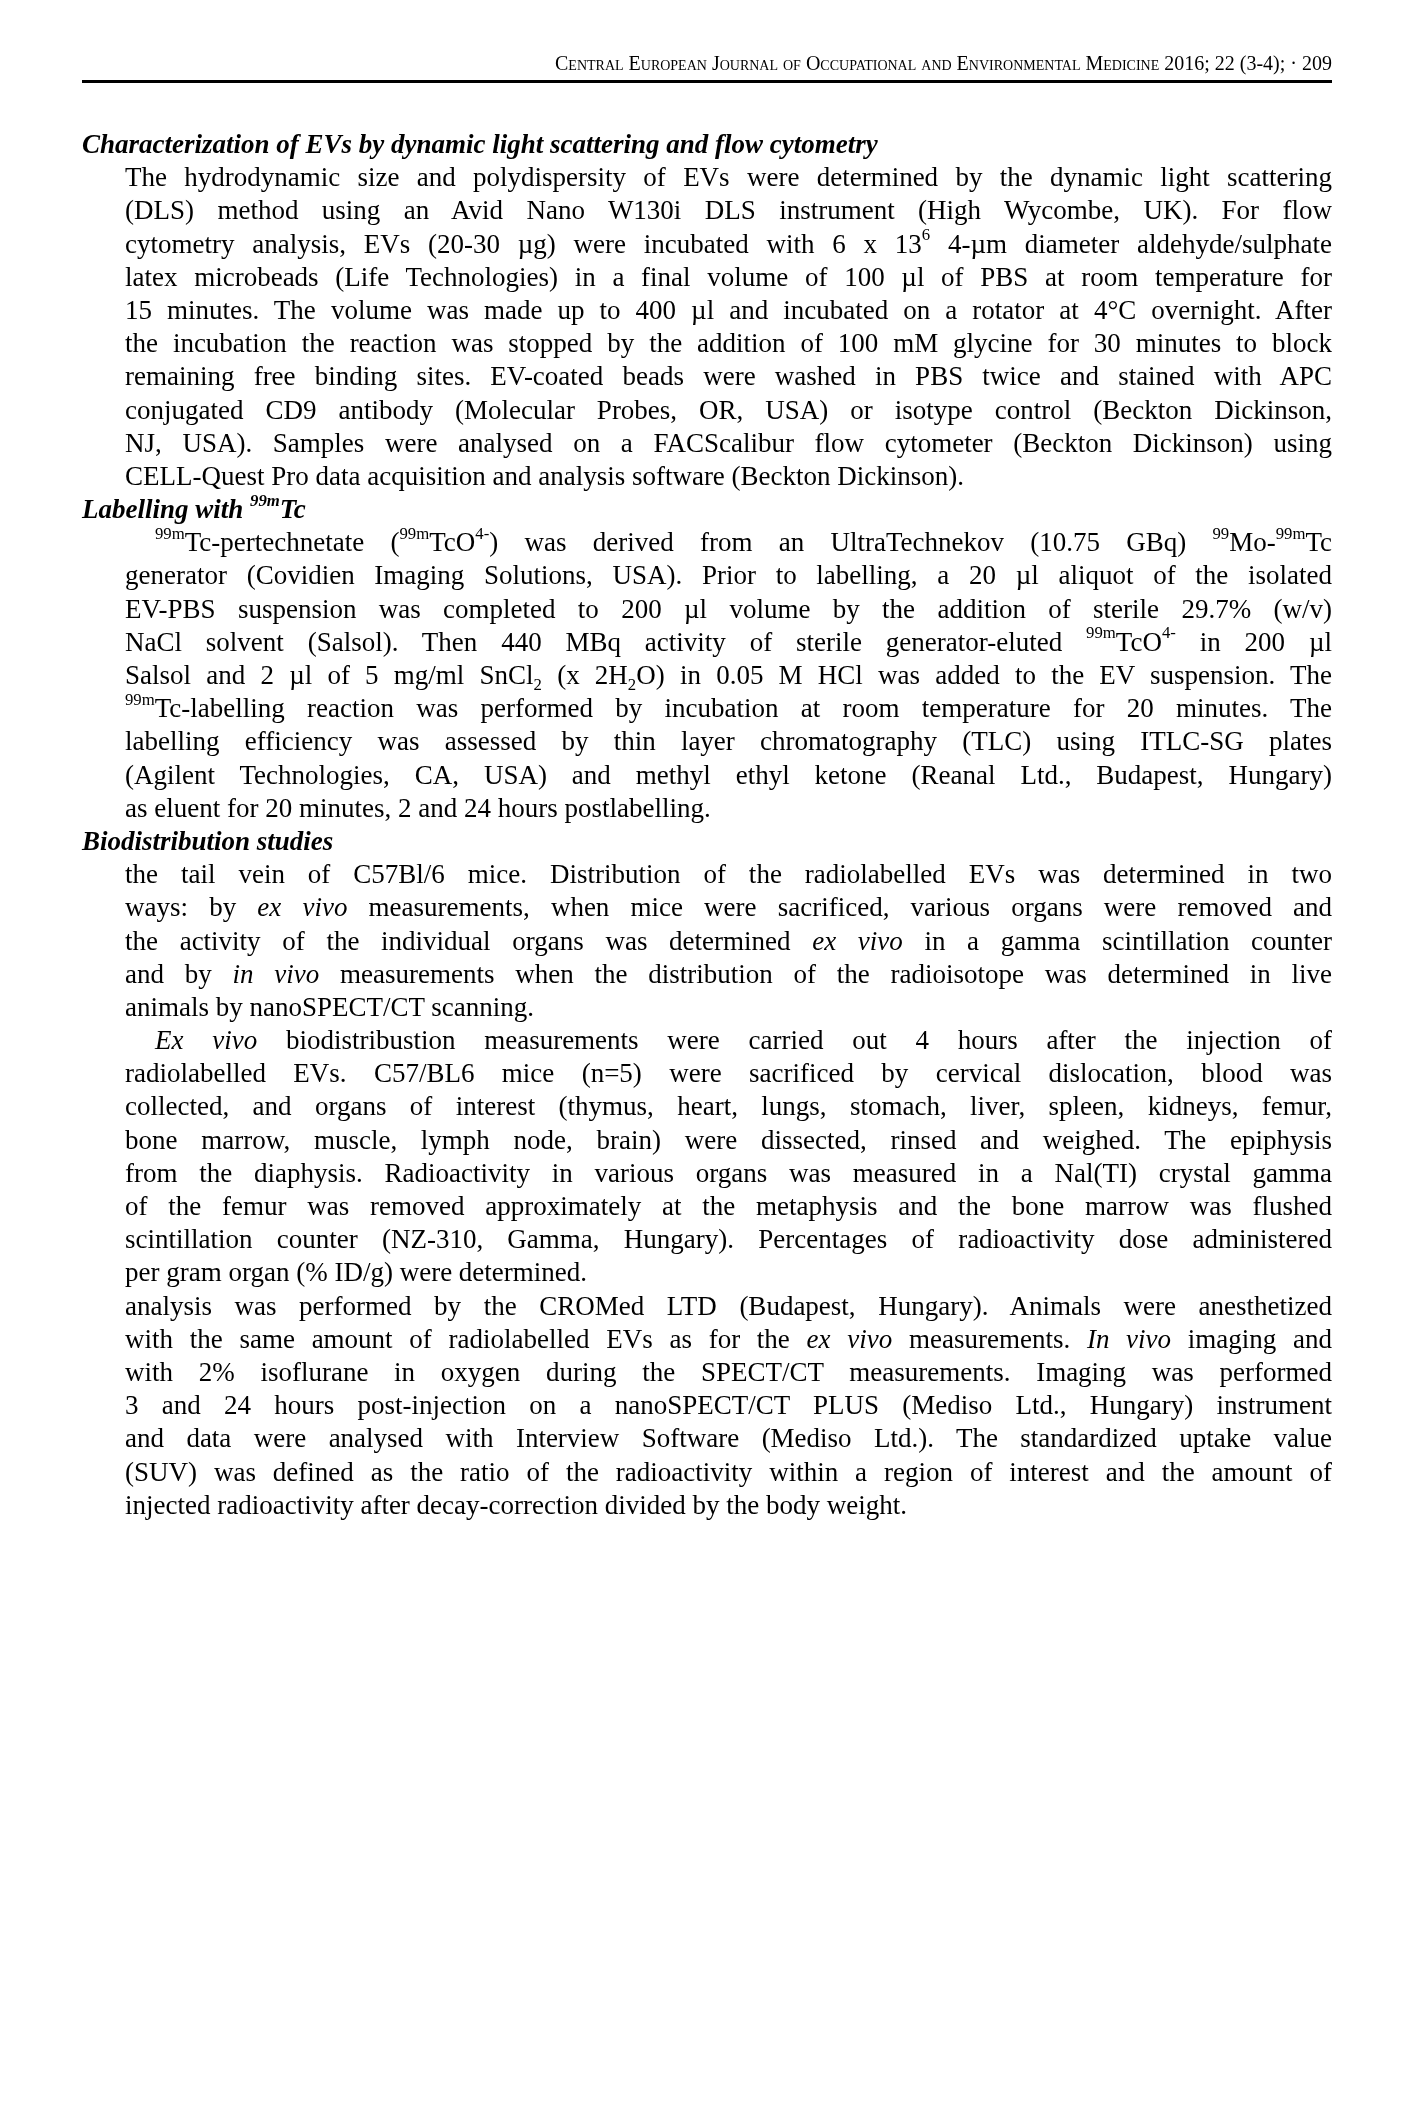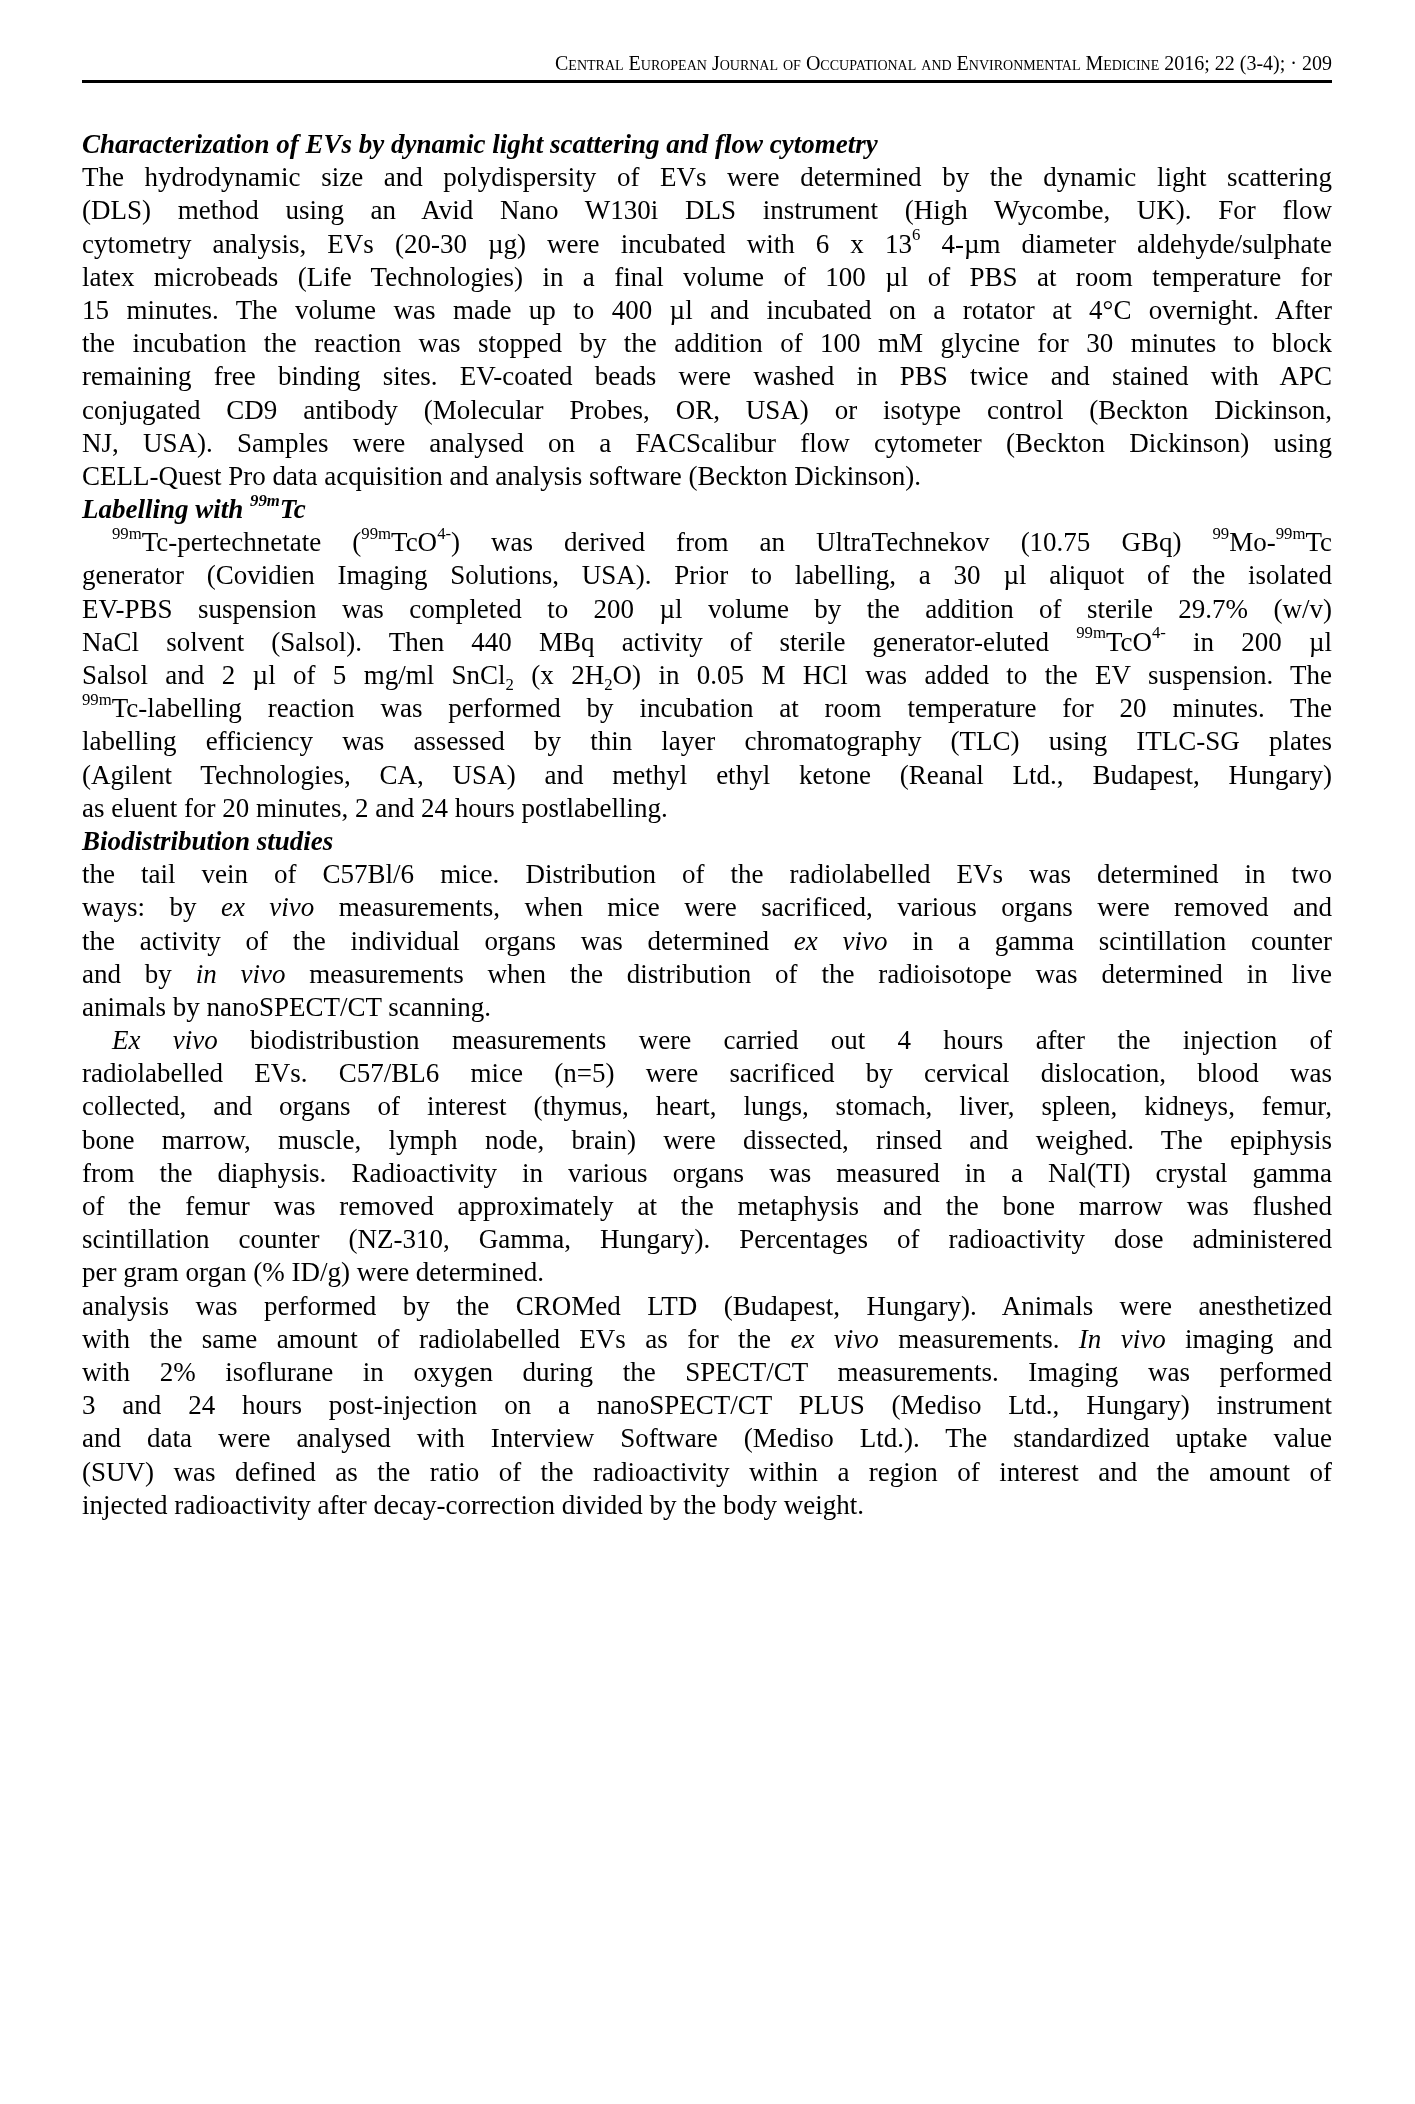--- a/index.html
+++ b/index.html
@@ -3,21 +3,21 @@
 <meta charset="utf-8">
 <style>
   html, body { margin: 0; padding: 0; background: #ffffff; }
   body { width: 1415px; height: 2104px; position: relative; overflow: hidden;
          font-family: "Liberation Serif", "DejaVu Serif", serif; color: #000; }
   .header { position: absolute; left: 82px; top: 48px; width: 1250px; text-align: right;
             font-size: 20px; line-height: 30px; font-variant: small-caps; letter-spacing: 0px; }
   .header-rule { position: absolute; left: 82px; top: 80px; width: 1250px; height: 3px; background: #000; }
   .page { position: absolute; left: 82px; top: 128px; width: 1250px; }
   .line { font-size: 27px; line-height: 33.2px; height: 33.2px; white-space: nowrap;
-          text-align: justify; text-align-last: justify; }
+          text-align: justify; text-align-last: justify; margin-left: 43px; }
   .line.last { text-align-last: left; }
   .line.indent { padding-left: 30px; }
   .heading { font-style: italic; font-size: 27px; line-height: 33.2px; height: 33.2px; white-space: nowrap; font-weight: bold; }
   sup { font-size: 62%; line-height: 0; position: relative; top: -0.15em; vertical-align: super; }
   sub { font-size: 62%; line-height: 0; vertical-align: sub; }
   i { font-style: italic; }
 </style>
 </head>
 <body>
 
@@ -33,21 +33,21 @@
   <div class="line">latex microbeads (Life Technologies) in a final volume of 100 µl of PBS at room temperature for</div>
   <div class="line">15 minutes. The volume was made up to 400 µl and incubated on a rotator at 4°C overnight. After</div>
   <div class="line">the incubation the reaction was stopped by the addition of 100 mM glycine for 30 minutes to block</div>
   <div class="line">remaining free binding sites. EV-coated beads were washed in PBS twice and stained with APC</div>
   <div class="line">conjugated CD9 antibody (Molecular Probes, OR, USA) or isotype control (Beckton Dickinson,</div>
   <div class="line">NJ, USA). Samples were analysed on a FACScalibur flow cytometer (Beckton Dickinson) using</div>
   <div class="line last">CELL-Quest Pro data acquisition and analysis software (Beckton Dickinson).</div>
 
   <div class="heading"><span>Labelling with </span><sup>99m</sup><span>Tc</span></div>
   <div class="line indent"><sup>99m</sup><span>Tc-pertechnetate (</span><sup>99m</sup><span>TcO</span><sup>4-</sup><span>) was derived from an UltraTechnekov (10.75 GBq) </span><sup>99</sup><span>Mo-</span><sup>99m</sup><span>Tc</span></div>
-  <div class="line">generator (Covidien Imaging Solutions, USA). Prior to labelling, a 30 µl aliquot of the isolated</div>
+  <div class="line">generator (Covidien Imaging Solutions, USA). Prior to labelling, a 20 µl aliquot of the isolated</div>
   <div class="line">EV-PBS suspension was completed to 200 µl volume by the addition of sterile 29.7% (w/v)</div>
   <div class="line"><span>NaCl  solvent (Salsol). Then 440 MBq activity of sterile generator-eluted </span><sup>99m</sup><span>TcO</span><sup>4-</sup><span> in 200 µl</span></div>
   <div class="line"><span>Salsol and 2 µl of 5 mg/ml SnCl</span><sub>2</sub><span> (x 2H</span><sub>2</sub><span>O) in 0.05 M HCl was added to the EV suspension. The</span></div>
   <div class="line"><sup>99m</sup><span>Tc-labelling reaction was performed by incubation at room temperature for 20 minutes. The</span></div>
   <div class="line">labelling efficiency was assessed by thin layer chromatography (TLC) using ITLC-SG plates</div>
   <div class="line">(Agilent Technologies, CA, USA) and methyl ethyl ketone (Reanal Ltd., Budapest, Hungary)</div>
   <div class="line last">as eluent for 20 minutes, 2 and 24 hours postlabelling.</div>
 
   <div class="heading">Biodistribution studies</div>
   <div class="line">the tail vein of C57Bl/6 mice. Distribution of the radiolabelled EVs was determined in two</div>

